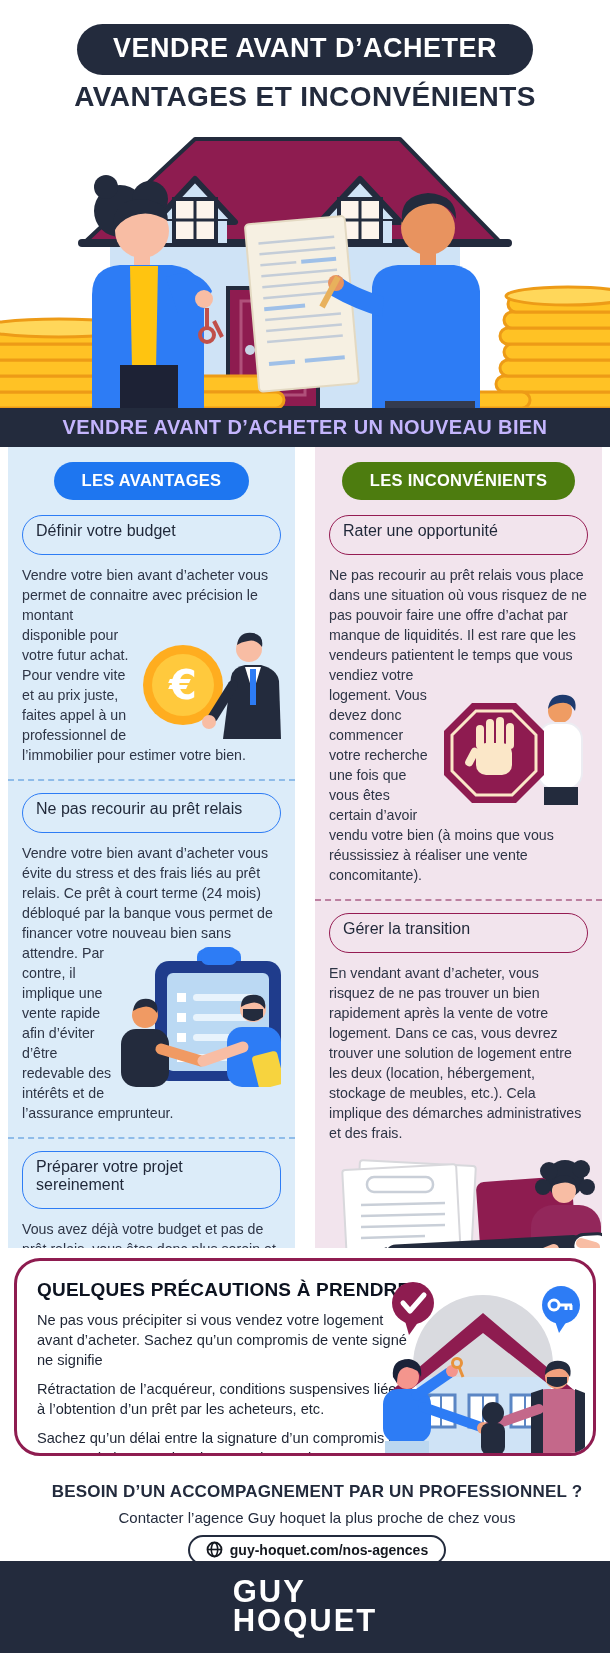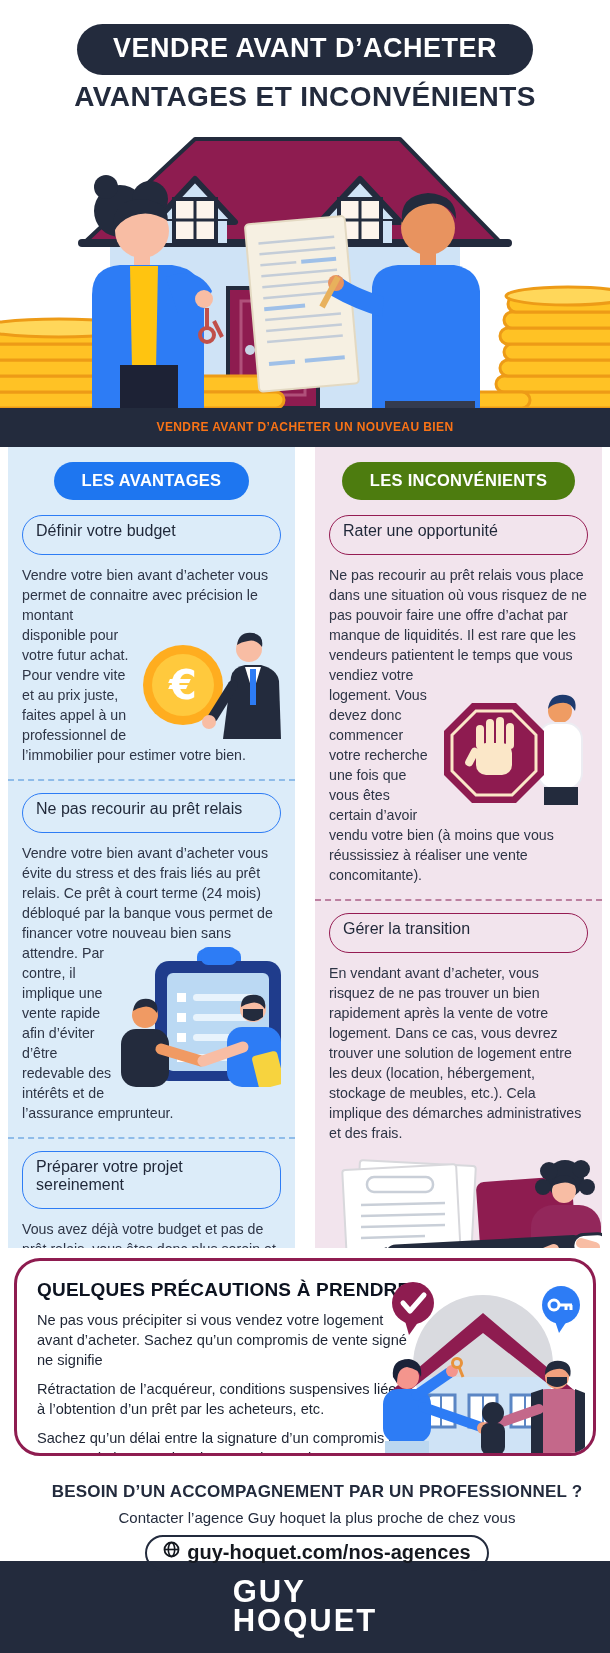--- a/index.html
+++ b/index.html
@@ -10,22 +10,22 @@
   .top{height:125px;box-sizing:border-box;text-align:center;padding-top:24px;}
   .title-pill{display:inline-block;background:#232B3D;color:#fff;font-weight:bold;
       font-size:27px;letter-spacing:.5px;padding:9px 36px 11px;border-radius:28px;}
   .subtitle{margin-top:6px;font-weight:bold;font-size:28px;letter-spacing:.4px;color:#232B3D;}
 
   
   .hero{height:283px;position:relative;overflow:hidden;}
   .hero svg{display:block;}
 
   
-  .banner{height:39px;line-height:39px;background:#232B3D;color:#f97316;text-align:center;
-      font-weight:bold;font-size:12px;letter-spacing:.4px;}
+  .banner{height:39px;line-height:39px;background:#232B3D;color:#c4b5fd;text-align:center;
+      font-weight:bold;font-size:20px;letter-spacing:.4px;}
 
   
   .cols{display:flex;gap:20px;margin:0 8px;}
   .col{flex:1;height:801px;box-sizing:border-box;padding:0 14px 10px;overflow:hidden;}
   .col-left{background:#DCECF9;}
   .col-right{background:#F2E4ED;}
   .col-pill{display:block;width:fit-content;margin:15px auto 15px;color:#fff;font-weight:bold;
       font-size:16.5px;letter-spacing:.3px;padding:9px 28px 10px;border-radius:21px;}
   .col-left  .col-pill{background:#1E76F0;}
   .col-right .col-pill{background:#4d7c0f;}
@@ -56,22 +56,22 @@
   .prec{position:relative;margin:10px 14px 0;height:198px;box-sizing:border-box;
       border:3px solid #8E1C50;border-radius:26px;background:#fff;padding:16px 20px;overflow:hidden;}
   .prec h2{margin:2px 0 4px;font-size:19px;letter-spacing:.2px;color:#0d1320;}
   .prec p{width:372px;margin:9px 0 0;font-size:14.6px;line-height:20px;color:#1d2433;}
   .prec-illus{position:absolute;right:6px;bottom:-2px;}
 
   
   .cta{height:105px;box-sizing:border-box;text-align:center;padding-top:26px;margin-left:24px;}
   .cta-heading{font-size:17px;font-weight:bold;color:#232B3D;letter-spacing:.2px;}
   .cta-sub{font-size:15px;margin-top:7px;color:#232B3D;}
-  .url-pill{display:inline-flex;align-items:flex-start;gap:7px;margin-top:9px;border:2px solid #232B3D;
-      border-radius:22px;padding:4px 16px 5px;font-size:20px;font-weight:bold;color:#14181f;cursor:pointer;}
+  .url-pill{display:inline-flex;align-items:center;gap:7px;margin-top:9px;border:2px solid #232B3D;
+      border-radius:22px;padding:4px 16px 5px;font-size:14px;font-weight:bold;color:#14181f;cursor:pointer;}
   .url-pill svg{display:block;}
 
   
   .fbar{height:92px;background:#232B3D;display:flex;flex-direction:column;align-items:center;
       justify-content:center;color:#fff;}
   .logo1,.logo2{font-weight:bold;font-size:31px;letter-spacing:2px;line-height:.93;}
 </style>
 </head>
 <body>
 

